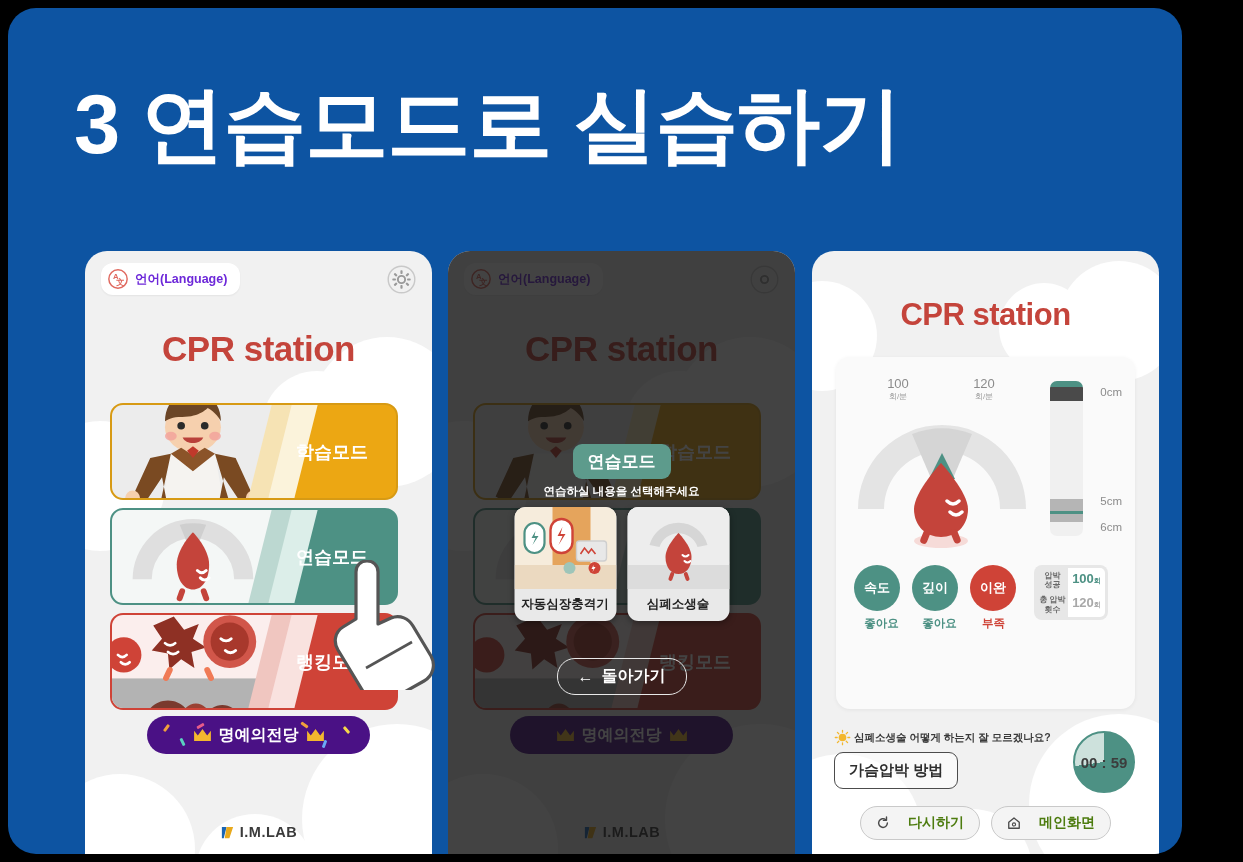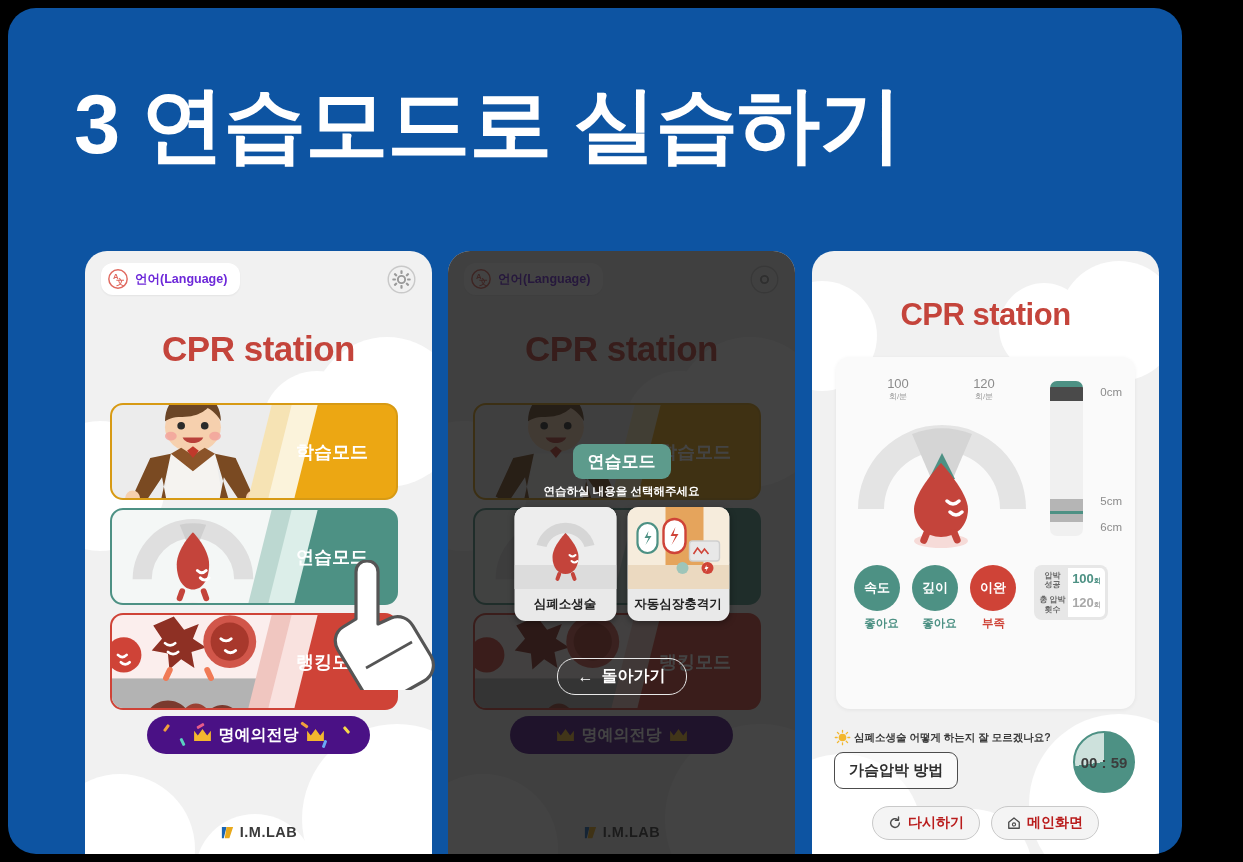--- a/index.html
+++ b/index.html
@@ -201,24 +201,24 @@
     border-radius: 50%; border: 2px solid #4d9184; z-index: 10;
     display: flex; align-items: center; justify-content: center;
     font-size: 15px; font-weight: 700; color: #3c3c3c;
     background: conic-gradient(#4d9184 0deg 262deg, #cde1dc 262deg 360deg);
   }
   .bottombtns {
     position: absolute; left: 0; right: 0; bottom: 14px; z-index: 10;
     display: flex; justify-content: center; gap: 11px;
   }
   .bbtn {
-    display: flex; align-items: center; gap: 6px;
+    display: flex; align-items: center; gap: 18px;
     border: 1.5px solid #c9c9c9; border-radius: 17px;
     background: #f4f4f4; padding: 7px 15px;
-    font-size: 14px; font-weight: 700; color: #b91c1c; white-space: nowrap;
+    font-size: 14px; font-weight: 700; color: #4d7c0f; white-space: nowrap;
   }
 
   
   .hand { position: absolute; left: 318px; top: 552px; z-index: 70; }
 </style>
 </head>
 <body>
 
 <div class="stage">
 
@@ -443,52 +443,52 @@
       <span class="brand">I.M.LAB</span>
     </div>
 
     <div class="dimmer"></div>
 
     <div class="ov badge-practice">연습모드</div>
     <div class="ov ov-hint">연습하실 내용을 선택해주세요</div>
 
     <div class="ov choice-row">
       <div class="choice">
-        <div class="thumb" style="background:#e6e6e6;">
-          <svg width="100%" height="100%" viewBox="0 0 102 82" preserveAspectRatio="xMidYMid slice">
-            <rect width="102" height="82" fill="#ededed"></rect>
-            <rect y="58" width="102" height="24" fill="#dcdcdc"></rect>
-            <path d="M22 38a30 30 0 0158 0l-10 2a20 20 0 00-38 0z" fill="#d6d6d6"></path>
-            <path d="M51 26l5 11H46z" fill="#4d9184"></path>
-            <path d="M38 50c0-11 13-24 13-24s13 13 13 24-6 17-13 17-13-6-13-17z" fill="#c4443b"></path>
-            <path d="M55 48c2 2 4 2 6 0M57 54c2 2 4 2 6 0" stroke="#fff" stroke-width="2" fill="none" stroke-linecap="round"></path>
-            <rect x="42" y="65" width="4" height="9" rx="2" fill="#c4443b" transform="rotate(20 44 69)"></rect>
-            <rect x="57" y="65" width="4" height="9" rx="2" fill="#c4443b" transform="rotate(-20 59 69)"></rect>
-          </svg>
-        </div>
-        <div class="cap">심폐소생술</div>
-      </div>
-      <div class="choice">
         <div class="thumb">
           <svg width="100%" height="100%" viewBox="0 0 102 82" preserveAspectRatio="xMidYMid slice">
             <rect width="102" height="82" fill="#f6ecdc"></rect>
             <rect x="38" width="38" height="82" fill="#e5a45c"></rect>
             <rect y="58" width="102" height="24" fill="#ebd9c0"></rect>
             <rect x="10" y="16" width="20" height="30" rx="10" fill="#fff" stroke="#4d9184" stroke-width="2.2"></rect>
             <path d="M21 24l-4 7h4l-3 7 6-9h-4z" fill="#4d9184"></path>
             <rect x="36" y="12" width="22" height="34" rx="11" fill="#fff" stroke="#cf4337" stroke-width="2.4"></rect>
             <path d="M48 20l-5 9h5l-4 9 7-11h-5z" fill="#cf4337"></path>
             <rect x="62" y="34" width="30" height="20" rx="3" fill="#e8e8e8" stroke="#cfcfcf" stroke-width="1.4"></rect>
             <path d="M66 47l4-6 4 5 3-4 4 5" stroke="#cf4337" stroke-width="1.6" fill="none"></path>
             <circle cx="55" cy="61" r="6" fill="#9ec5b9"></circle>
             <circle cx="80" cy="61" r="6" fill="#cf4337"></circle>
             <path d="M79 58l-2 4h2l-1 3 3-5h-2z" fill="#fff"></path>
           </svg>
         </div>
         <div class="cap">자동심장충격기</div>
+      </div>
+      <div class="choice">
+        <div class="thumb" style="background:#e6e6e6;">
+          <svg width="100%" height="100%" viewBox="0 0 102 82" preserveAspectRatio="xMidYMid slice">
+            <rect width="102" height="82" fill="#ededed"></rect>
+            <rect y="58" width="102" height="24" fill="#dcdcdc"></rect>
+            <path d="M22 38a30 30 0 0158 0l-10 2a20 20 0 00-38 0z" fill="#d6d6d6"></path>
+            <path d="M51 26l5 11H46z" fill="#4d9184"></path>
+            <path d="M38 50c0-11 13-24 13-24s13 13 13 24-6 17-13 17-13-6-13-17z" fill="#c4443b"></path>
+            <path d="M55 48c2 2 4 2 6 0M57 54c2 2 4 2 6 0" stroke="#fff" stroke-width="2" fill="none" stroke-linecap="round"></path>
+            <rect x="42" y="65" width="4" height="9" rx="2" fill="#c4443b" transform="rotate(20 44 69)"></rect>
+            <rect x="57" y="65" width="4" height="9" rx="2" fill="#c4443b" transform="rotate(-20 59 69)"></rect>
+          </svg>
+        </div>
+        <div class="cap">심폐소생술</div>
       </div>
     </div>
 
     <div class="ov backbtn">
       <span>←</span>
       <span>돌아가기</span>
     </div>
   </div>
 
   <div class="phone p3">

